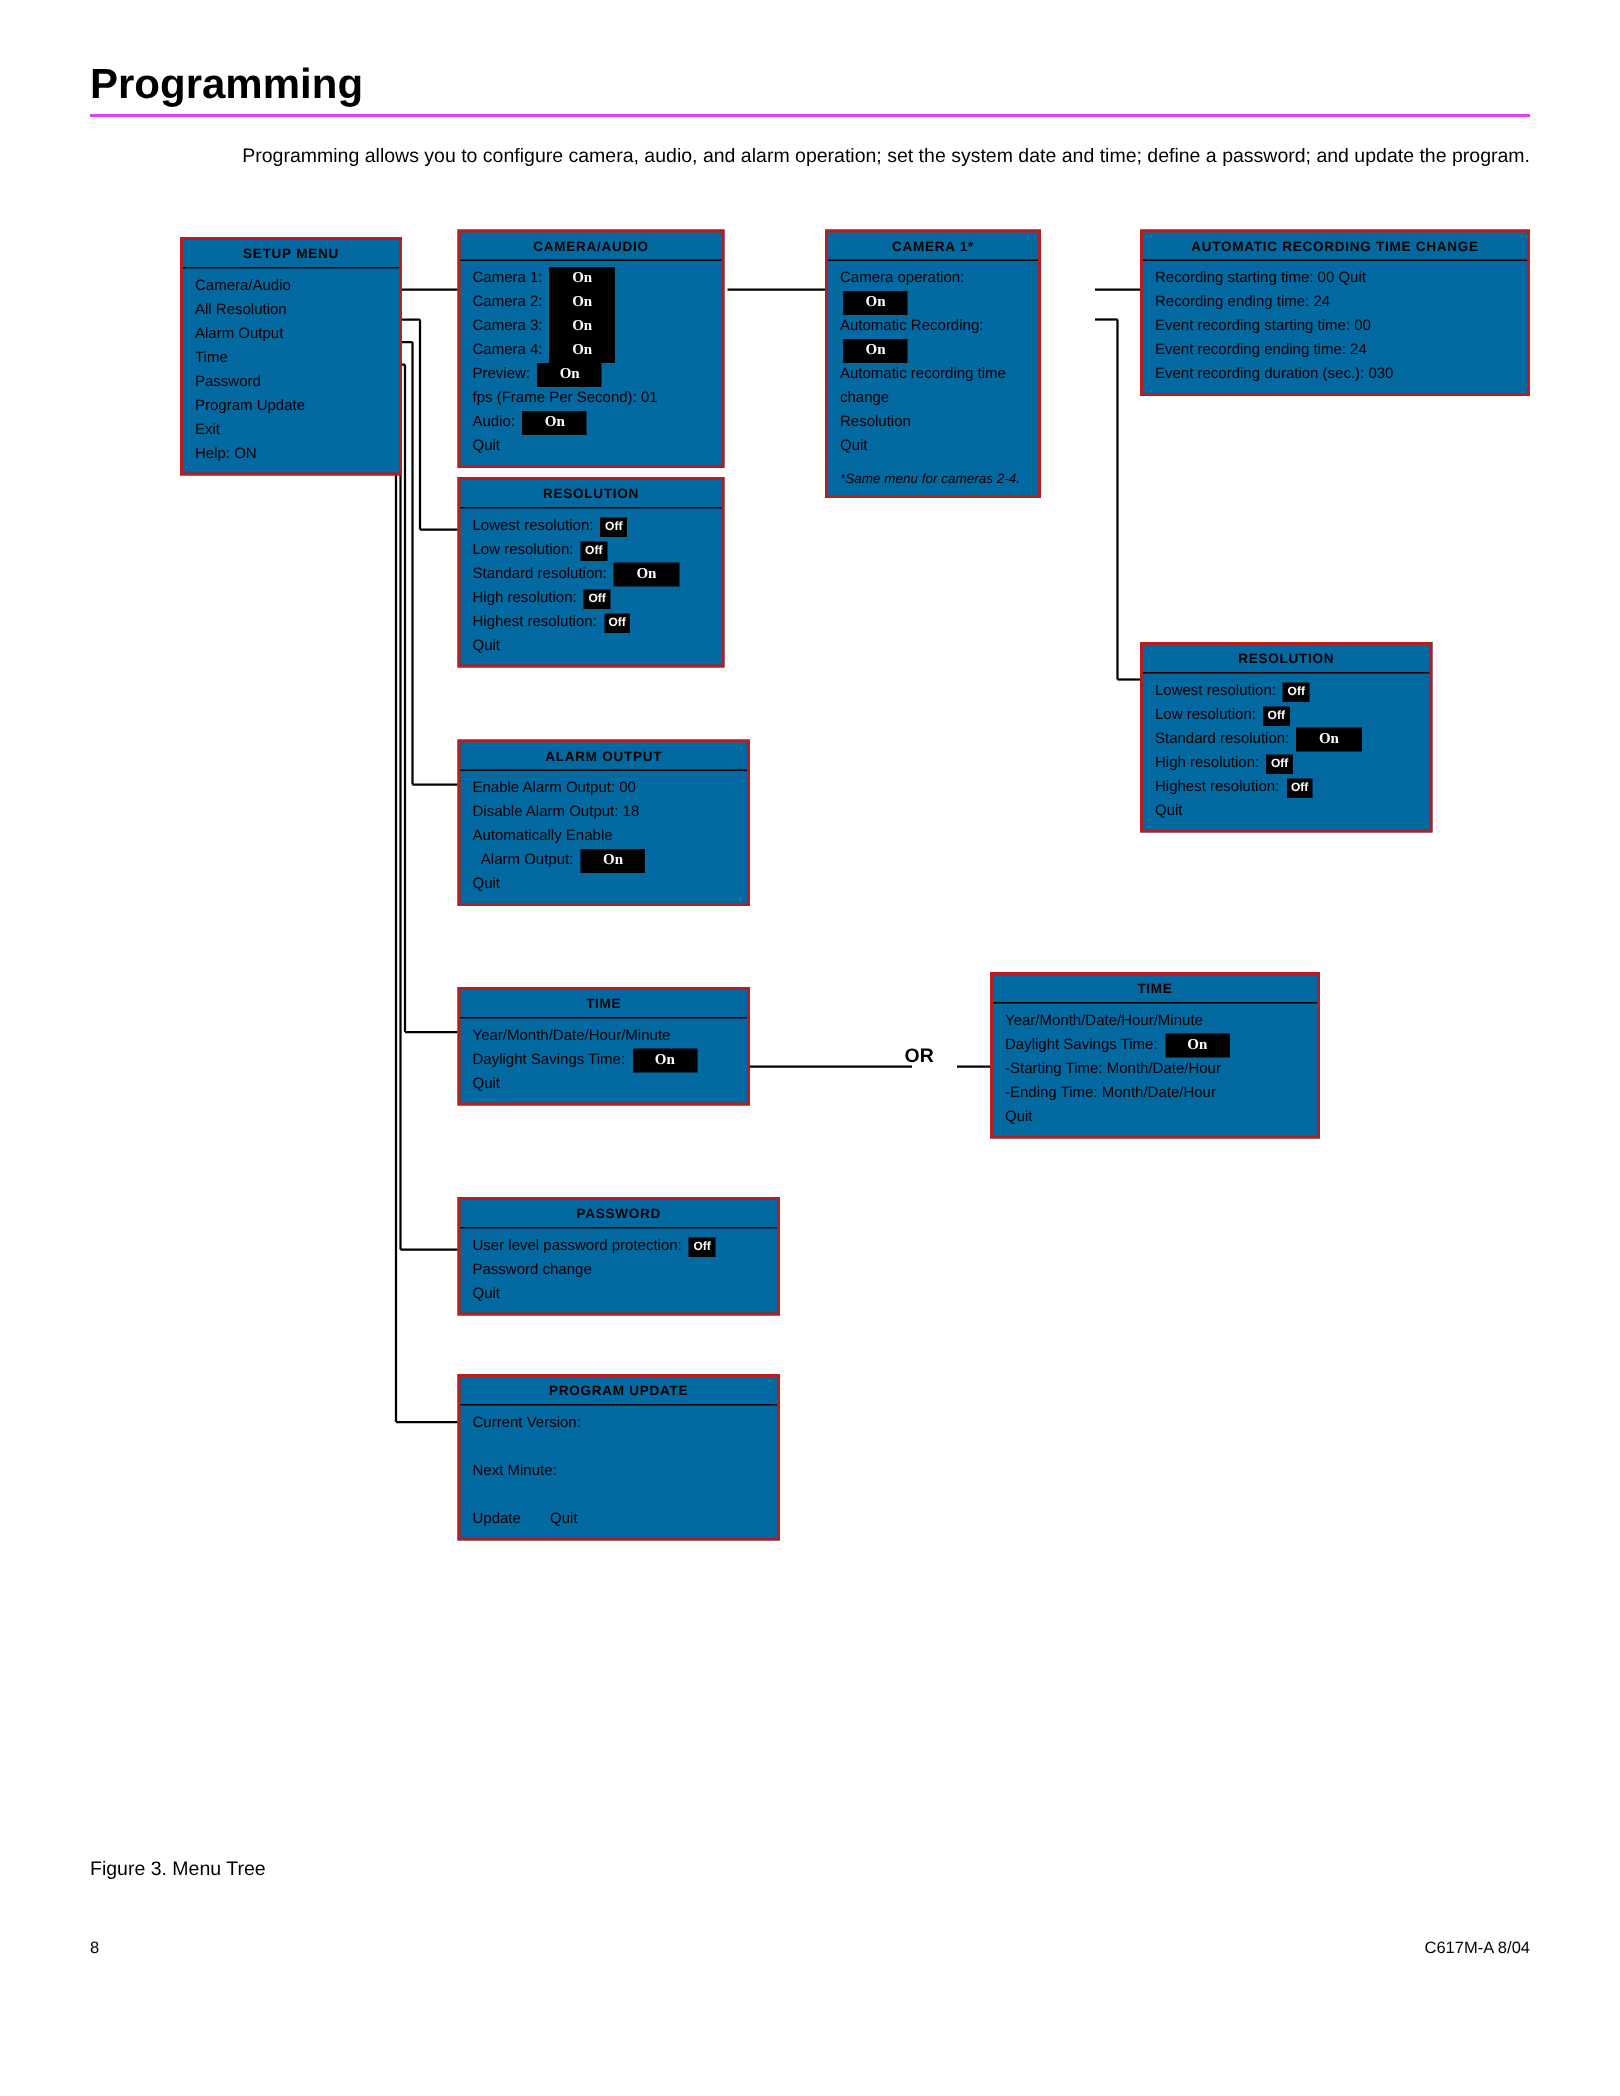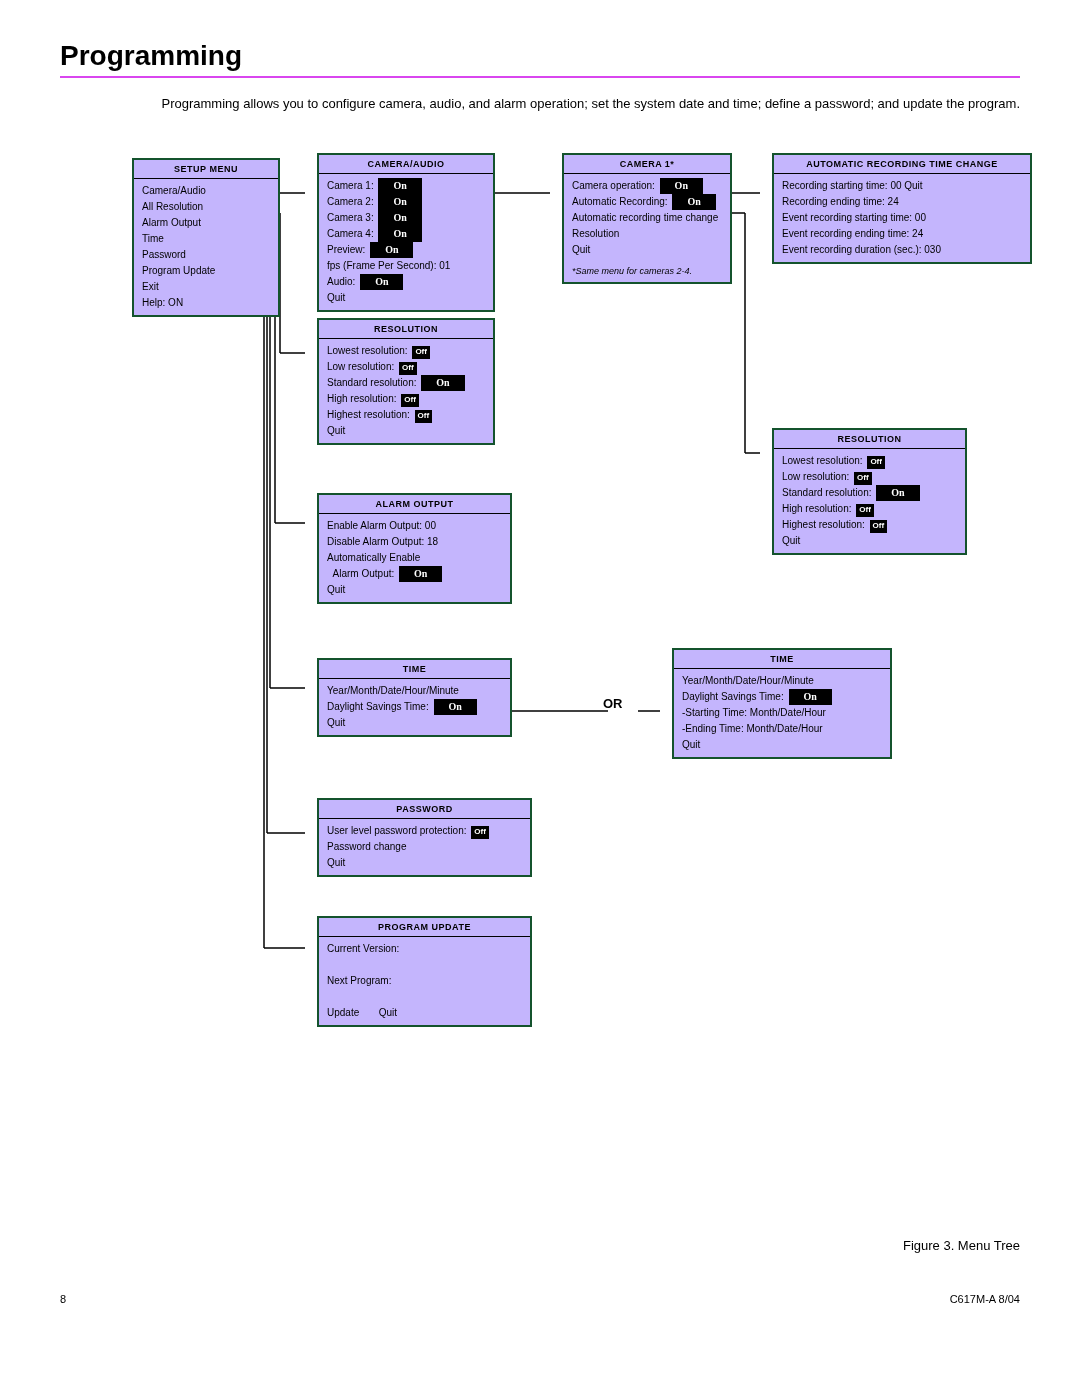--- a/index.html
+++ b/index.html
@@ -26,25 +26,24 @@
       text-align: right;
     }
     .diagram-area {
       position: relative;
       width: 100%;
       height: 1080px;
     }
     
     .menu-box {
       position: absolute;
-      border: 2px solid #14532d;
-      background: #c4b5fd;
+      border: 2px solid #b91c1c;
+      background: #0369a1;
       font-size: 10px;
       line-height: 1.6;
-      margin-left: 12px;
     }
     .menu-box .box-title {
       font-size: 9px;
       font-weight: bold;
       text-align: center;
       border-bottom: 1px solid #000;
       padding: 2px 4px;
       letter-spacing: 0.5px;
     }
     .menu-box .box-body {
@@ -68,21 +67,21 @@
       font-weight: bold;
       padding: 0 3px;
       margin-left: 2px;
     }
     .or-label {
       position: absolute;
       font-size: 13px;
       font-weight: bold;
     }
     .fig-caption {
-      text-align: right;
+      text-align: left;
       margin-top: 20px;
       font-size: 13px;
     }
     .page-footer {
       display: flex;
       justify-content: space-between;
       margin-top: 40px;
       font-size: 11px;
     }
     
@@ -161,21 +160,21 @@
       <div>Camera 2: <span class="tag-on">On</span></div>
       <div>Camera 3: <span class="tag-on">On</span></div>
       <div>Camera 4: <span class="tag-on">On</span></div>
       <div>Preview: <span class="tag-on">On</span></div>
       <div>fps (Frame Per Second): 01</div>
       <div>Audio: <span class="tag-on">On</span></div>
       <div>Quit</div>
     </div>
   </div>
 
-  <div class="menu-box" style="left:490px; top:15px; width:170px;">
+  <div class="menu-box" style="left:490px; top:15px; width:144px;">
     <div class="box-title">CAMERA 1*</div>
     <div class="box-body">
       <div>Camera operation: <span class="tag-on">On</span></div>
       <div>Automatic Recording: <span class="tag-on">On</span></div>
       <div>Automatic recording time change</div>
       <div>Resolution</div>
       <div>Quit</div>
     </div>
     <div style="padding: 2px 8px 4px 8px; font-size:9px; font-style:italic;">*Same menu for cameras 2-4.</div>
   </div>
@@ -255,21 +254,21 @@
       <div>Password change</div>
       <div>Quit</div>
     </div>
   </div>
 
   <div class="menu-box" style="left:245px; top:778px; width:215px;">
     <div class="box-title">PROGRAM UPDATE</div>
     <div class="box-body">
       <div>Current Version:</div>
       <div>&nbsp;</div>
-      <div>Next Program:</div>
+      <div>Next Minute:</div>
       <div>&nbsp;</div>
       <div>Update &nbsp;&nbsp;&nbsp;&nbsp;&nbsp; Quit</div>
     </div>
   </div>
 
 </div>
 
 <p class="fig-caption">Figure 3.  Menu Tree</p>
 
 <div class="page-footer">

